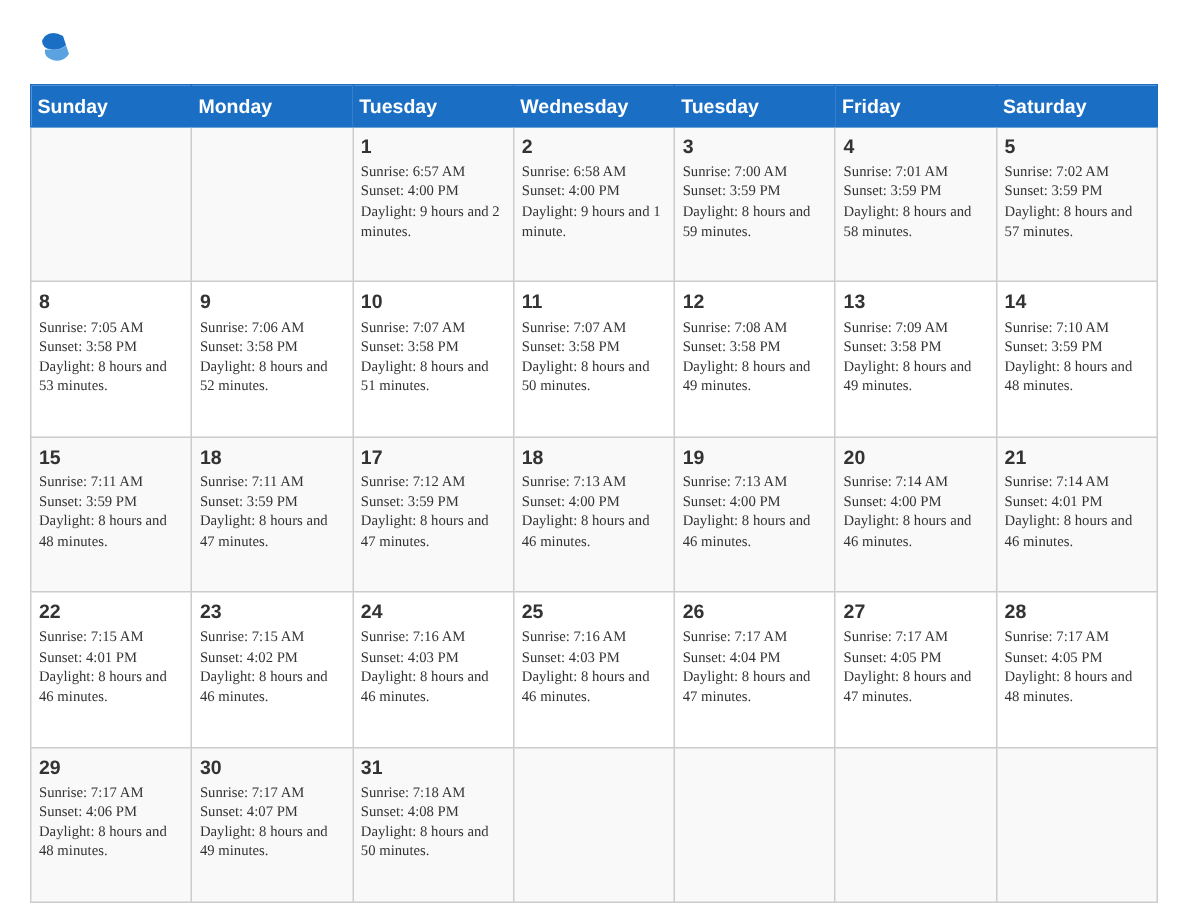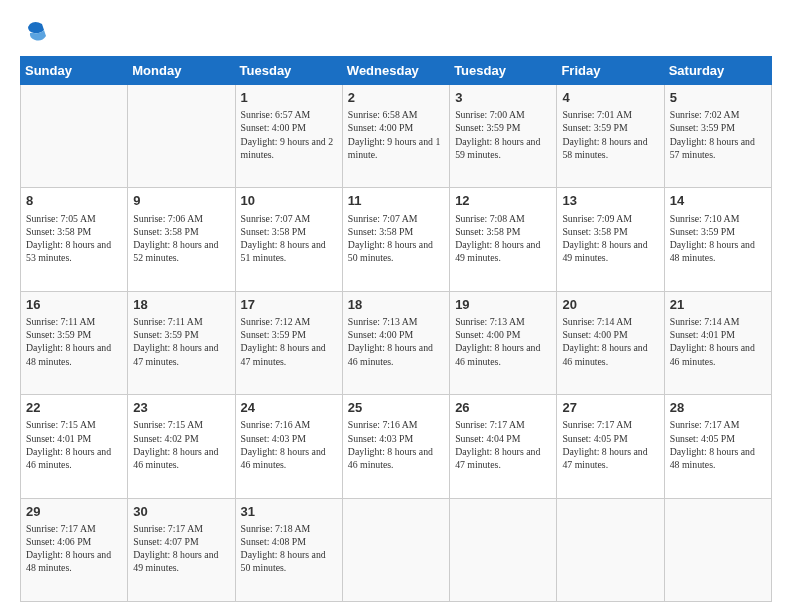--- a/index.html
+++ b/index.html
@@ -180,21 +180,21 @@
             <span class="day-number">13</span>
             <div class="day-info">Sunrise: 7:09 AM<br>Sunset: 3:58 PM<br>Daylight: 8 hours and 49 minutes.</div>
           </td>
           <td>
             <span class="day-number">14</span>
             <div class="day-info">Sunrise: 7:10 AM<br>Sunset: 3:59 PM<br>Daylight: 8 hours and 48 minutes.</div>
           </td>
         </tr>
         <tr>
           <td>
-            <span class="day-number">16</span>
+            <span class="day-number">15</span>
             <div class="day-info">Sunrise: 7:11 AM<br>Sunset: 3:59 PM<br>Daylight: 8 hours and 48 minutes.</div>
           </td>
           <td>
             <span class="day-number">18</span>
             <div class="day-info">Sunrise: 7:11 AM<br>Sunset: 3:59 PM<br>Daylight: 8 hours and 47 minutes.</div>
           </td>
           <td>
             <span class="day-number">17</span>
             <div class="day-info">Sunrise: 7:12 AM<br>Sunset: 3:59 PM<br>Daylight: 8 hours and 47 minutes.</div>
           </td>

